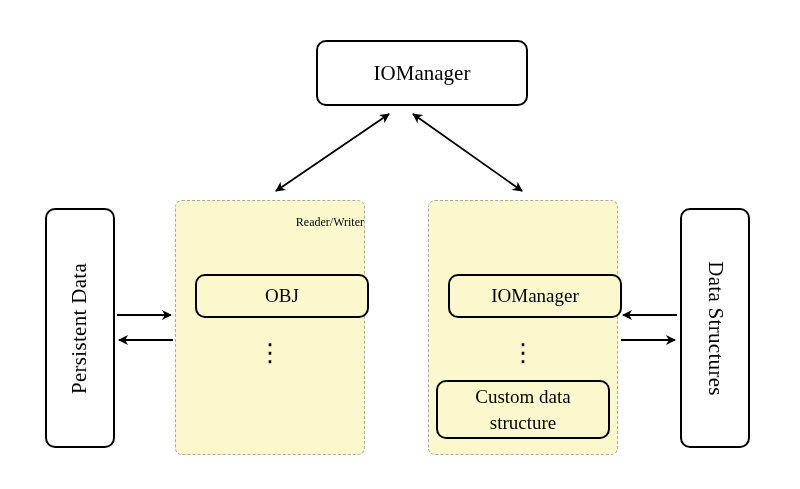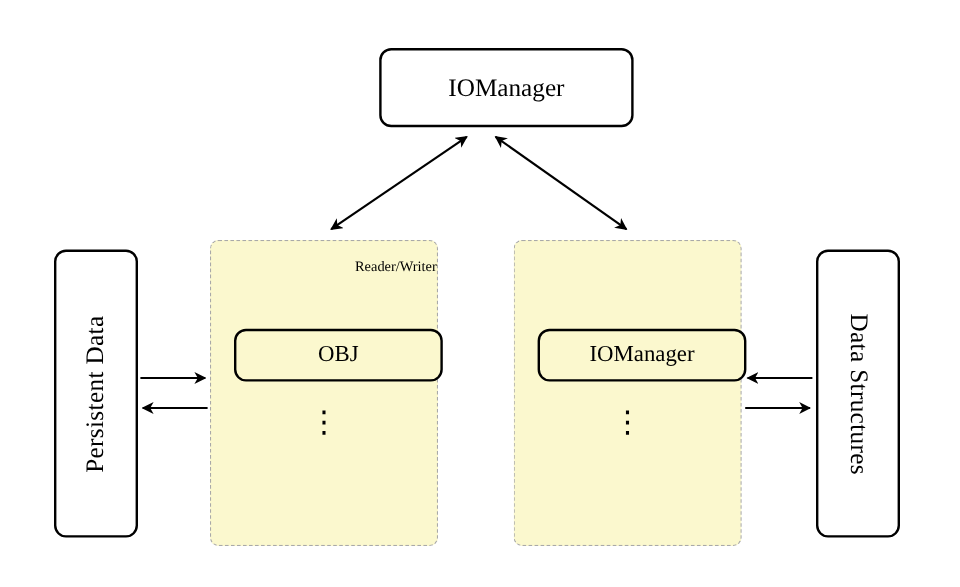--- a/index.html
+++ b/index.html
@@ -82,15 +82,17 @@
 
   <div class="group group-left">
     <div class="group-title">Reader/Writer</div>
     <div class="subnode sub-top">OBJ</div>
     <div class="dots">⋮</div>
   </div>
 
   <div class="group group-right">
     <div class="subnode sub-top">IOManager</div>
     <div class="dots">⋮</div>
+    <div class="subnode sub-bottom">Custom data
+structure</div>
   </div>
 
 </div>
 
 </body></html>

